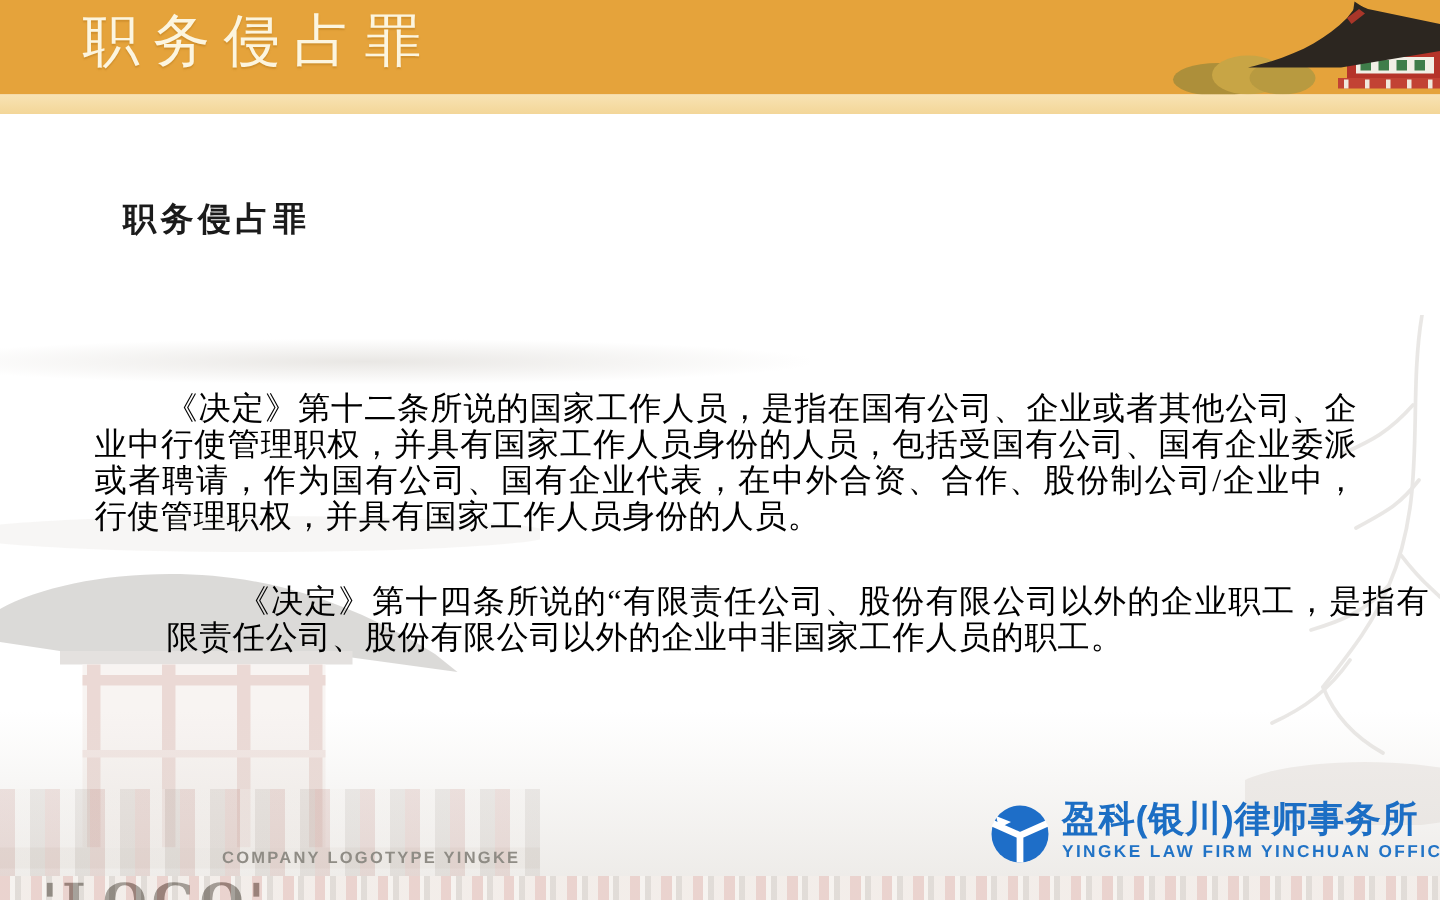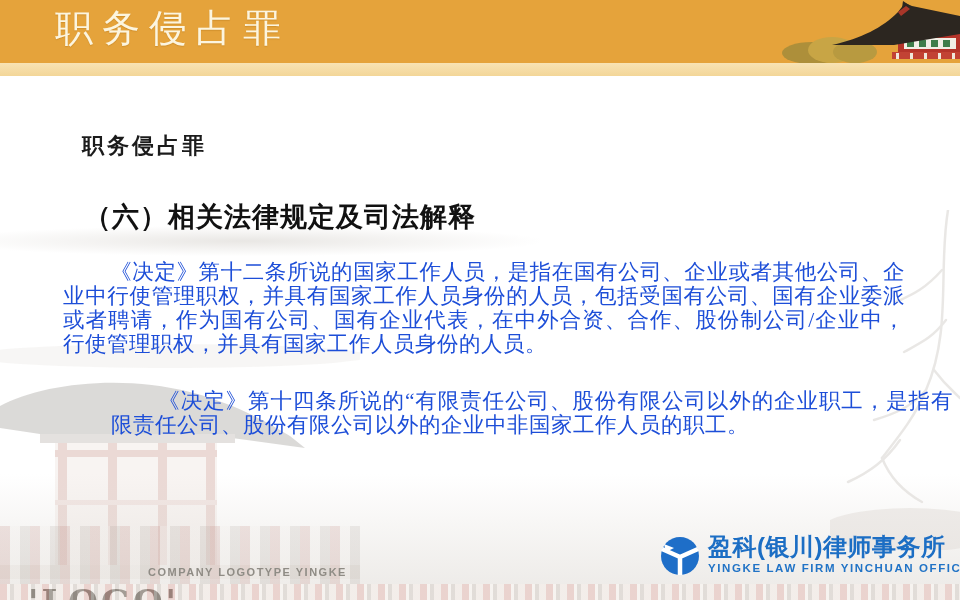--- a/index.html
+++ b/index.html
@@ -55,21 +55,21 @@
   .content-heading {
     position:absolute; left:82px; top:131px;
     font-size:22px; font-weight:700; letter-spacing:3px; color:#1b1b1b;
   }
   .content-subheading {
     position:absolute; left:84px; top:199px;
     font-size:27px; font-weight:700; letter-spacing:1px; color:#111111;
   }
   .para {
     position:absolute; left:63px; width:842px;
-    font-size:21.5px; line-height:24px; color:#1d4ed8;
+    font-size:21.5px; line-height:24px; color:#000000;
     letter-spacing:0.5px; text-indent:2.2em;
     text-align:justify; word-break:break-all; line-break:anywhere;
   }
   .para1 { top:260px; }
   .para2 { top:389px;margin-left:48px; }
 
   
   .logo-text {
     position:absolute; left:28px; top:538px;
     font-family:"DejaVu Serif","Liberation Serif",serif;
@@ -149,21 +149,20 @@
       <path d="M96,180 C80,198 64,204 44,210"></path>
       <path d="M70,230 C56,250 40,262 18,272"></path>
       <path d="M52,248 C60,268 74,282 92,292"></path>
     </g>
     <ellipse cx="80" cy="320" rx="90" ry="22" fill="#E4E0DB"></ellipse>
   </svg>
   <div class="bottom-haze"></div>
   <div class="tile-texture"></div>
 
   <div class="content-heading">职务侵占罪</div>
-  <div class="content-subheading">（六）相关法律规定及司法解释</div>
   <div class="para para1">《决定》第十二条所说的国家工作人员，是指在国有公司、企业或者其他公司、企业中行使管理职权，并具有国家工作人员身份的人员，包括受国有公司、国有企业委派或者聘请，作为国有公司、国有企业代表，在中外合资、合作、股份制公司/企业中，行使管理职权，并具有国家工作人员身份的人员。</div>
   <div class="para para2">《决定》第十四条所说的“有限责任公司、股份有限公司以外的企业职工，是指有限责任公司、股份有限公司以外的企业中非国家工作人员的职工。</div>
 
   <div class="logo-text">'LOGO'</div>
   <div class="logo-caption">COMPANY LOGOTYPE YINGKE</div>
 
   <div class="firm">
     <svg class="firm-icon" width="40" height="40" viewBox="0 0 40 40">
       <circle cx="20" cy="20" r="19" fill="#1E6EC8"></circle>
       <path d="M20 21 L2 13 M20 21 L38 13 M20 21 L20 39" stroke="#ffffff" stroke-width="4.5" fill="none"></path>

